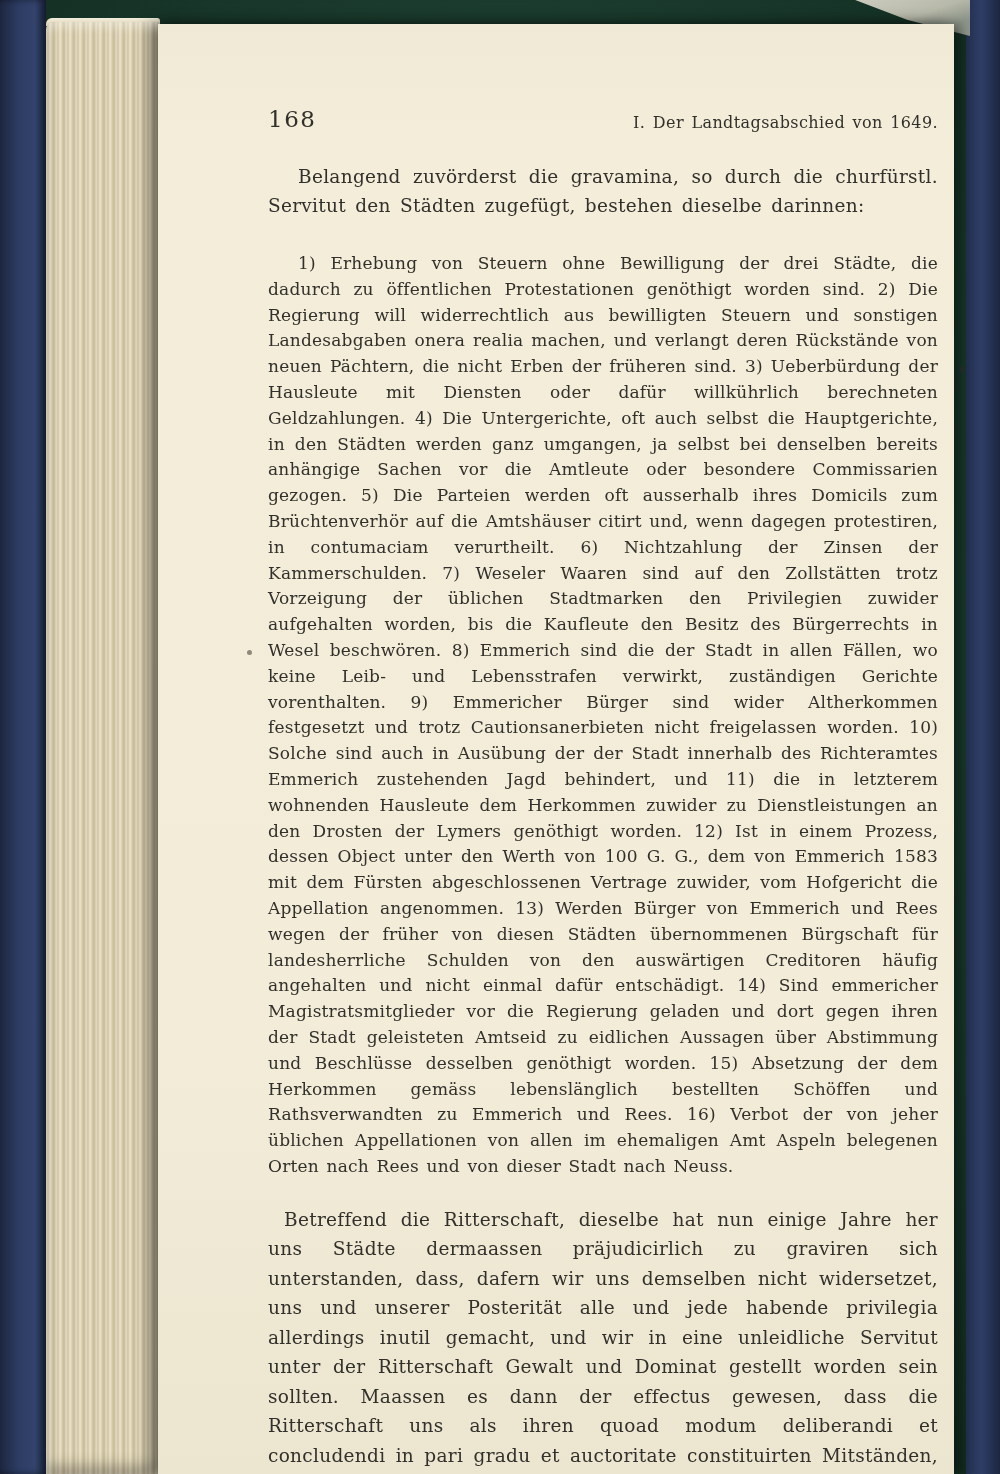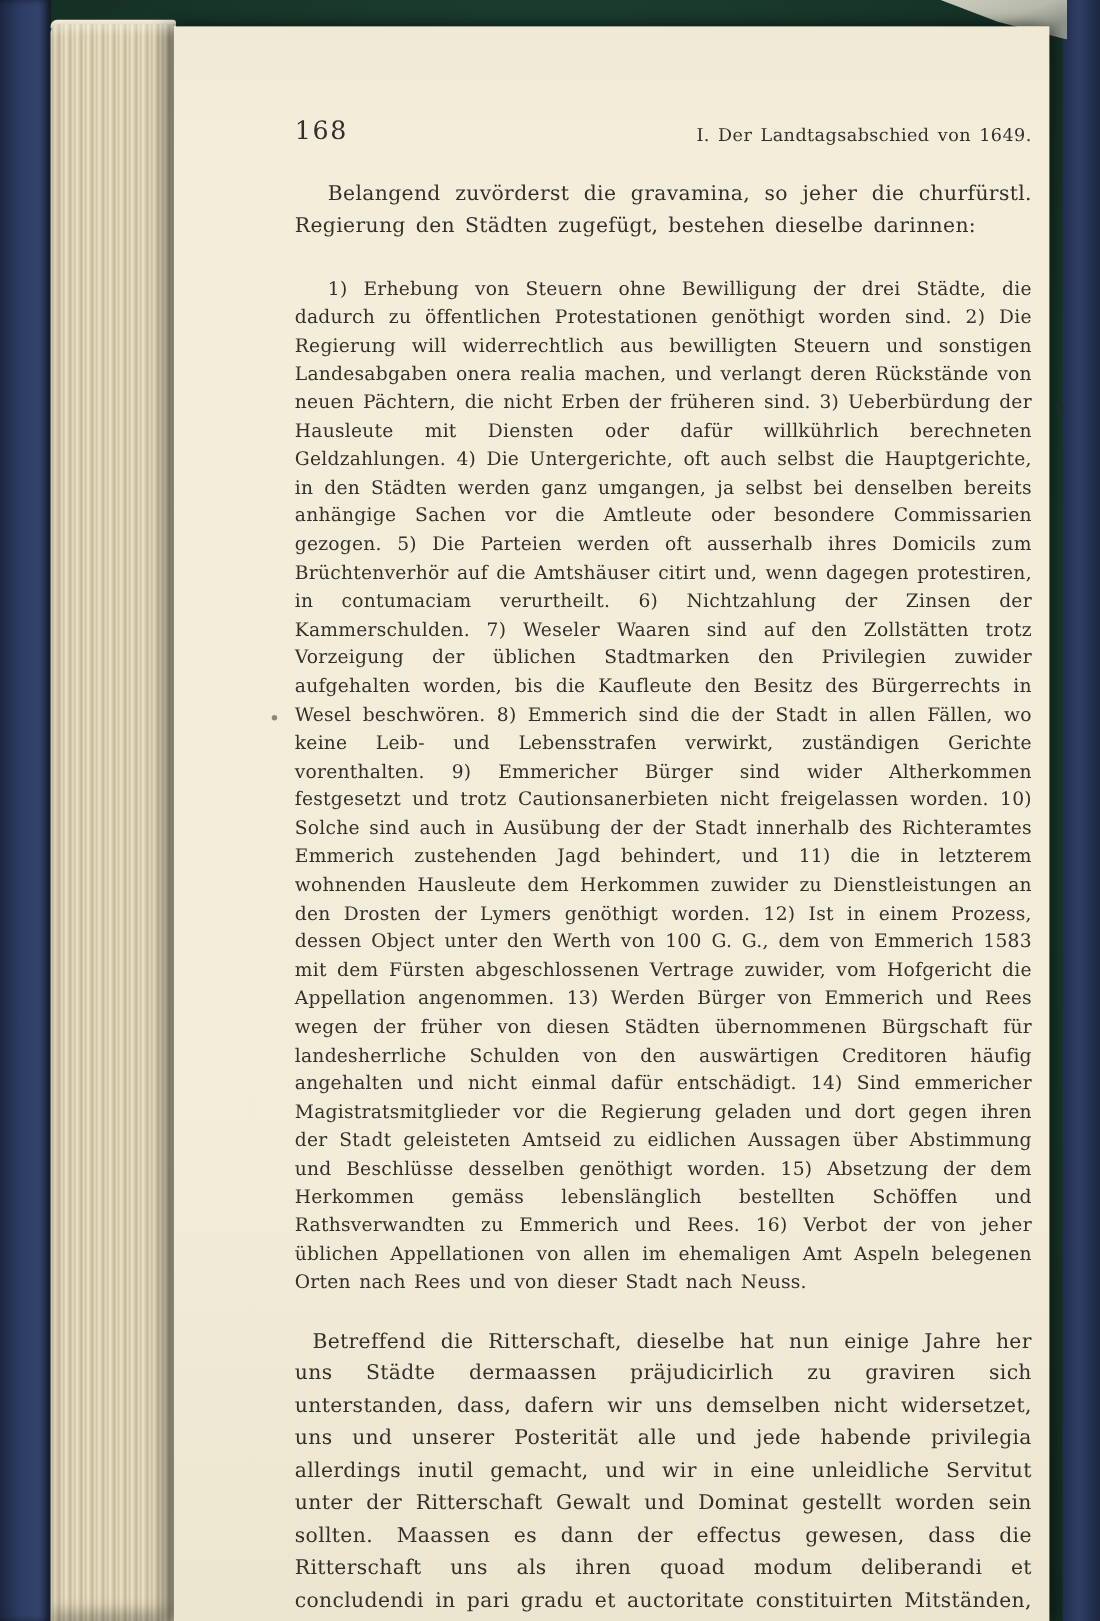--- a/index.html
+++ b/index.html
@@ -130,21 +130,21 @@
 
   <div class="corner-curl"></div>
 
   <div class="page">
 
     <div class="page-header">
       <span class="page-number">168</span>
       <span class="running-header">I. Der Landtagsabschied von 1649.</span>
     </div>
 
-    <p class="para para-intro">Belangend zuvörderst die gravamina, so jeher die churfürstl. Regierung den Städten zugefügt, bestehen dieselbe darinnen:</p>
+    <p class="para para-intro">Belangend zuvörderst die gravamina, so durch die churfürstl. Servitut den Städten zugefügt, bestehen dieselbe darinnen:</p>
 
     <p class="para para-grievances">1) Erhebung von Steuern ohne Bewilligung der drei Städte, die dadurch zu öffentlichen Protestationen genöthigt worden sind. 2) Die Regierung will widerrechtlich aus bewilligten Steuern und sonstigen Landesabgaben onera realia machen, und verlangt deren Rückstände von neuen Pächtern, die nicht Erben der früheren sind. 3) Ueberbürdung der Hausleute mit Diensten oder dafür willkührlich berechneten Geldzahlungen. 4) Die Untergerichte, oft auch selbst die Hauptgerichte, in den Städten werden ganz umgangen, ja selbst bei denselben bereits anhängige Sachen vor die Amtleute oder besondere Commissarien gezogen. 5) Die Parteien werden oft ausserhalb ihres Domicils zum Brüchtenverhör auf die Amtshäuser citirt und, wenn dagegen protestiren, in contumaciam verurtheilt. 6) Nichtzahlung der Zinsen der Kammerschulden. 7) Weseler Waaren sind auf den Zollstätten trotz Vorzeigung der üblichen Stadtmarken den Privilegien zuwider aufgehalten worden, bis die Kaufleute den Besitz des Bürgerrechts in Wesel beschwören. 8) Emmerich sind die der Stadt in allen Fällen, wo keine Leib- und Lebensstrafen verwirkt, zuständigen Gerichte vorenthalten. 9) Emmericher Bürger sind wider Altherkommen festgesetzt und trotz Cautionsanerbieten nicht freigelassen worden. 10) Solche sind auch in Ausübung der der Stadt innerhalb des Richteramtes Emmerich zustehenden Jagd behindert, und 11) die in letzterem wohnenden Hausleute dem Herkommen zuwider zu Dienstleistungen an den Drosten der Lymers genöthigt worden. 12) Ist in einem Prozess, dessen Object unter den Werth von 100 G. G., dem von Emmerich 1583 mit dem Fürsten abgeschlossenen Vertrage zuwider, vom Hofgericht die Appellation angenommen. 13) Werden Bürger von Emmerich und Rees wegen der früher von diesen Städten übernommenen Bürgschaft für landesherrliche Schulden von den auswärtigen Creditoren häufig angehalten und nicht einmal dafür entschädigt. 14) Sind emmericher Magistratsmitglieder vor die Regierung geladen und dort gegen ihren der Stadt geleisteten Amtseid zu eidlichen Aussagen über Abstimmung und Beschlüsse desselben genöthigt worden. 15) Absetzung der dem Herkommen gemäss lebenslänglich bestellten Schöffen und Rathsverwandten zu Emmerich und Rees. 16) Verbot der von jeher üblichen Appellationen von allen im ehemaligen Amt Aspeln belegenen Orten nach Rees und von dieser Stadt nach Neuss.</p>
 
     <p class="para para-ritterschaft">Betreffend die Ritterschaft, dieselbe hat nun einige Jahre her uns Städte dermaassen präjudicirlich zu graviren sich unterstanden, dass, dafern wir uns demselben nicht widersetzet, uns und unserer Posterität alle und jede habende privilegia allerdings inutil gemacht, und wir in eine unleidliche Servitut unter der Ritterschaft Gewalt und Dominat gestellt worden sein sollten. Maassen es dann der effectus gewesen, dass die Ritterschaft uns als ihren quoad modum deliberandi et concludendi in pari gradu et auctoritate constituirten Mitständen, bei un-</p>
 
   </div>
 
   <div class="speck-a"></div>
   <div class="speck-b"></div>
 

